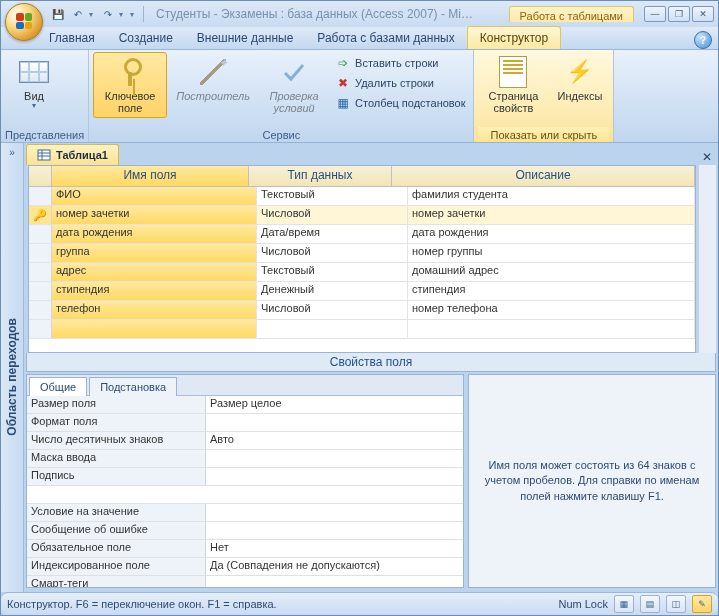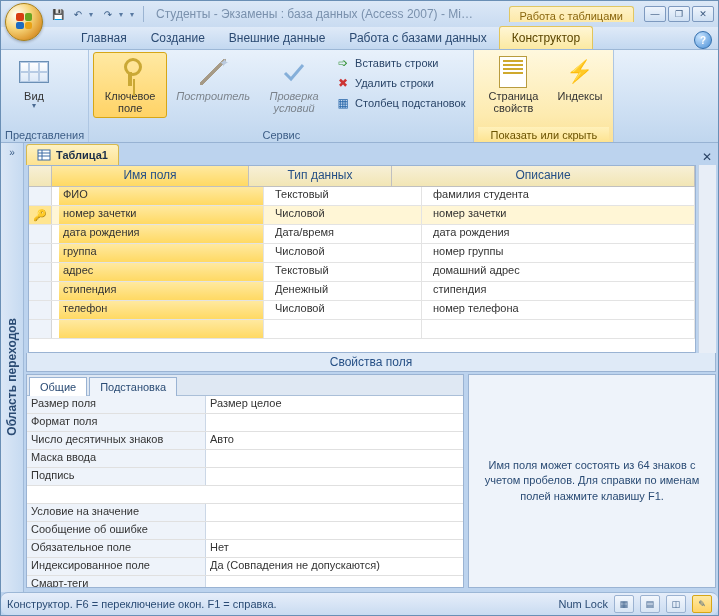--- a/index.html
+++ b/index.html
@@ -12,21 +12,21 @@
   .q1{background:#d83b13;} .q2{background:#6aa321;} .q3{background:#1e6cc1;} .q4{background:#e9a215;}
   .qat{margin-left:46px;display:flex;align-items:center;gap:3px;height:100%;}
   .qat-ico{width:16px;height:16px;display:flex;align-items:center;justify-content:center;color:#3b5e88;font-size:10px;}
   .qat-div{width:1px;height:16px;background:#9bb4d2;margin:0 2px;}
   .qat-drop{width:8px;font-size:8px;color:#597aa2;}
   .title-text{flex:1;text-align:left;color:#7a91ad;font-size:12px;white-space:nowrap;overflow:hidden;margin-left:6px;}
   .context-tab{background:linear-gradient(#fef2c9,#fde9a8);border:1px solid #e1c763;border-bottom:none;padding:3px 10px 0;font-size:11px;color:#8a6710;border-radius:3px 3px 0 0;}
   .win-btns{display:flex;gap:2px;margin-left:6px;}
   .win-btn{width:20px;height:14px;border:1px solid #7d99bf;background:linear-gradient(#eef4fc,#cfe0f3);border-radius:2px;display:flex;align-items:center;justify-content:center;font-size:9px;color:#3c5a80;}
   
-  .tabs-row{height:22px;background:linear-gradient(#dfeaf8,#c3d8f0);display:flex;align-items:flex-end;padding-left:68px;gap:0;border-bottom:1px solid #9cb7d6;}
+  .tabs-row{height:22px;background:linear-gradient(#dfeaf8,#c3d8f0);display:flex;align-items:flex-end;padding-left:36px;gap:0;border-bottom:1px solid #9cb7d6;}
   .tab{padding:4px 12px;color:#2b4a72;font-size:12px;cursor:pointer;}
   .tab.context{background:linear-gradient(#fff6d5,#fbe9a2);border:1px solid #e3c55a;border-bottom:none;border-radius:3px 3px 0 0;color:#5b4600;}
   .help-btn{margin-left:auto;margin-right:6px;width:16px;height:16px;border-radius:50%;background:radial-gradient(circle at 30% 30%,#c8e4ff,#4a8fd6);color:#fff;font-weight:bold;font-size:10px;display:flex;align-items:center;justify-content:center;border:1px solid #3570ad;}
   
   .ribbon{height:92px;background:linear-gradient(#e8f1fb,#d0e1f4 60%,#c0d6ee);display:flex;border-bottom:1px solid #97b2d3;}
   .rgroup{display:flex;flex-direction:column;border-right:1px solid #aec6e2;padding:2px 4px 0;}
   .rgroup-body{flex:1;display:flex;align-items:flex-start;gap:2px;}
   .rgroup-label{text-align:center;font-size:11px;color:#3c5d86;padding:2px 0 1px;}
   .bigbtn{display:flex;flex-direction:column;align-items:center;justify-content:flex-start;padding:3px 6px;border:1px solid transparent;border-radius:3px;min-width:44px;line-height:1.1;text-align:center;}
   .bigbtn.active{background:linear-gradient(#ffe9a3,#ffd366);border:1px solid #d6a617;}
@@ -50,21 +50,21 @@
   .obj-close{margin-left:auto;margin-right:3px;width:16px;height:16px;display:flex;align-items:center;justify-content:center;color:#2a4365;font-size:12px;cursor:pointer;}
   
   .design-panel{background:#fff;border:1px solid #9ab3d3;margin:0 2px;display:flex;flex-direction:column;height:186px;}
   .dg-head{display:flex;height:20px;border-bottom:1px solid #c0c0c0;background:linear-gradient(#f7f0d7,#f2e6b5);}
   .dg-head .sel{width:22px;border-right:1px solid #c0c0c0;}
   .dg-head .col{border-right:1px solid #c0c0c0;text-align:center;padding-top:2px;color:#265086;font-size:12px;}
   .c-name{width:196px;background:linear-gradient(#ffe9a0,#ffd963);}
   .c-type{width:142px;}
   .c-desc{flex:1;}
   .dg-rows{flex:1;overflow:auto;}
-  .dg-row{display:flex;height:18px;border-bottom:1px solid #e3e3e3;gap:7px;}
+  .dg-row{display:flex;height:18px;border-bottom:1px solid #e3e3e3;}
   .dg-row .sel{width:22px;border-right:1px solid #d6d6d6;background:#eef3fa;display:flex;align-items:center;justify-content:center;}
   .dg-row.sel-row{background:#fff6d6;}
   .dg-row.sel-row .sel{background:#ffe590;}
   .dg-row .cell{border-right:1px solid #e3e3e3;padding:1px 4px;white-space:nowrap;overflow:hidden;}
   .key-ico{color:#c79a12;font-size:11px;}
   .scrollbar-v{width:17px;background:#e8eef7;border-left:1px solid #c2d1e4;}
   
   .fp-title{text-align:center;color:#265086;background:#dfeaf7;padding:2px 0;border:1px solid #9ab3d3;border-top:none;margin:0 2px;font-size:12px;}
   .fp-area{flex:1;display:flex;margin:2px;gap:4px;overflow:hidden;padding-bottom:2px;}
   .fp-left{width:436px;border:1px solid #9ab3d3;background:#eef3fa;display:flex;flex-direction:column;}

